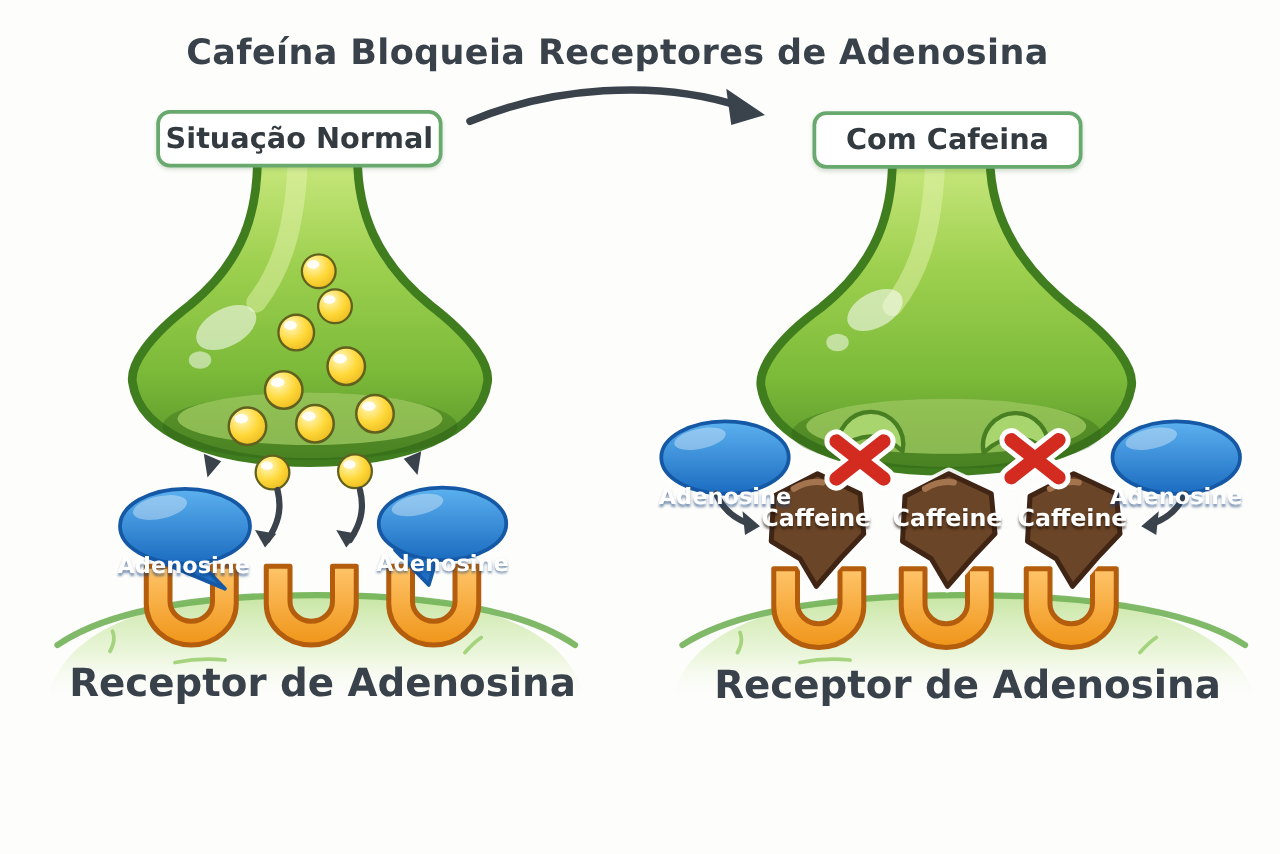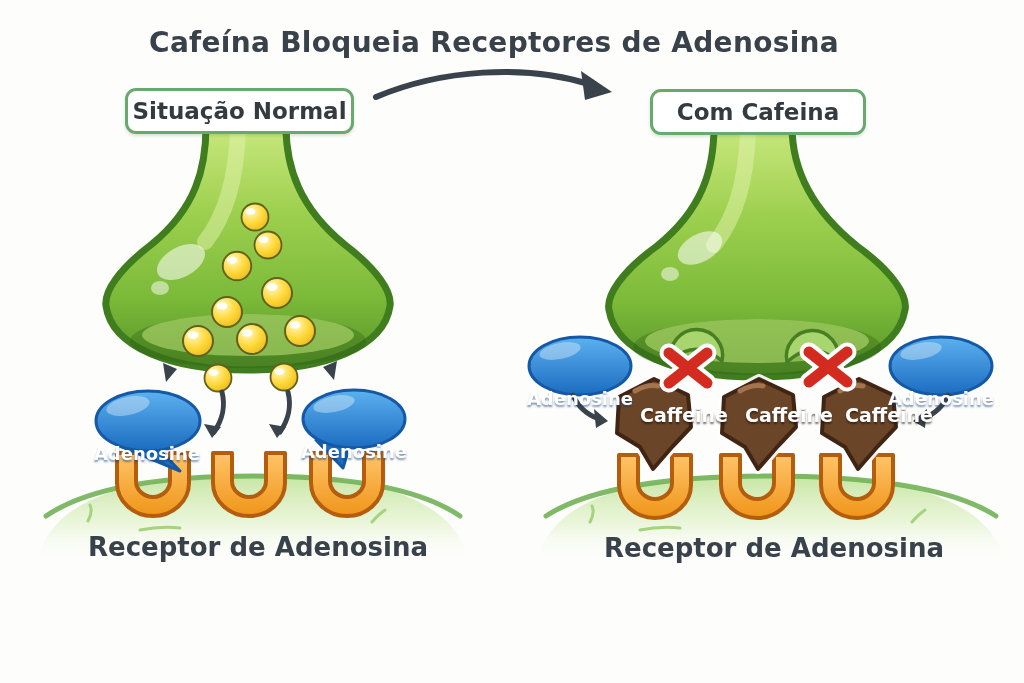--- a/index.html
+++ b/index.html
@@ -11,22 +11,22 @@
   svg.layer { position:absolute; left:0; top:0; }
   .txt { position:absolute; transform:translate(-50%,-50%); white-space:nowrap; }
   .title { font-size:28px; font-weight:700; color:#39424b; letter-spacing:.3px; }
   .panel-box {
     position:absolute; background:#ffffff; border:3px solid #68a96e; border-radius:11px;
     box-shadow:0 2px 3px rgba(60,110,60,.18);
     display:flex; align-items:center; justify-content:center;
     font-size:23px; font-weight:700; color:#333a40;
   }
   .bubble-label { font-size:18px; font-weight:700; color:#ffffff; text-shadow:0 2px 2px rgba(16,62,120,.55);margin-top:32px; }
-  .hex-label { font-size:19px; font-weight:700; color:#ffffff; text-shadow:0 2px 2px rgba(30,16,8,.6);margin-left:31px; }
-  .receptor-label { font-size:26px; font-weight:700; color:#39424b; }
+  .hex-label { font-size:19px; font-weight:700; color:#ffffff; text-shadow:0 2px 2px rgba(30,16,8,.6); }
+  .receptor-label { font-size:31px; font-weight:700; color:#39424b; }
 </style>
 </head>
 <body>
 
 <div class="stage">
 
   <svg class="layer" width="1024" height="683" viewBox="0 0 1024 683">
     <defs>
       <linearGradient id="gNeuron" x1="0" y1="0" x2="0" y2="1">
         <stop offset="0" stop-color="#c9e87e"></stop>

